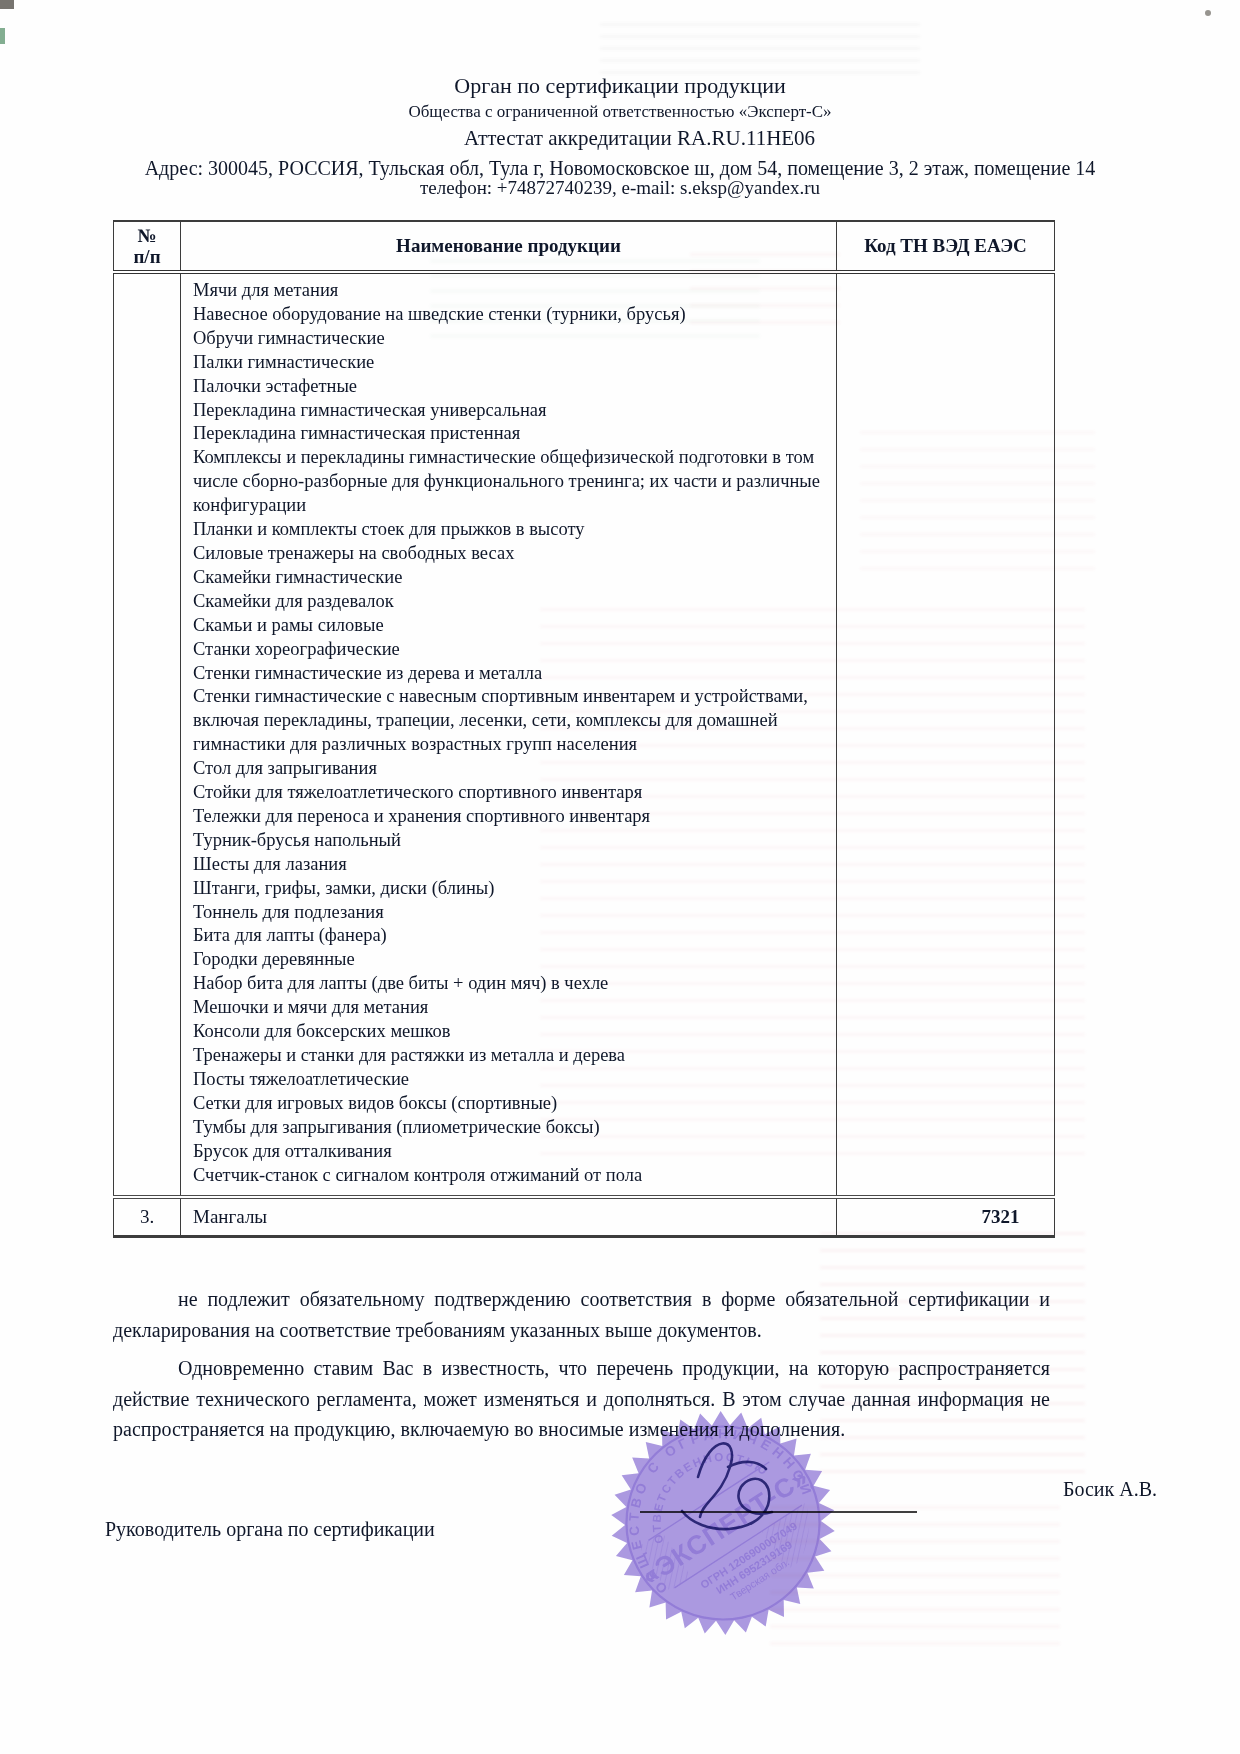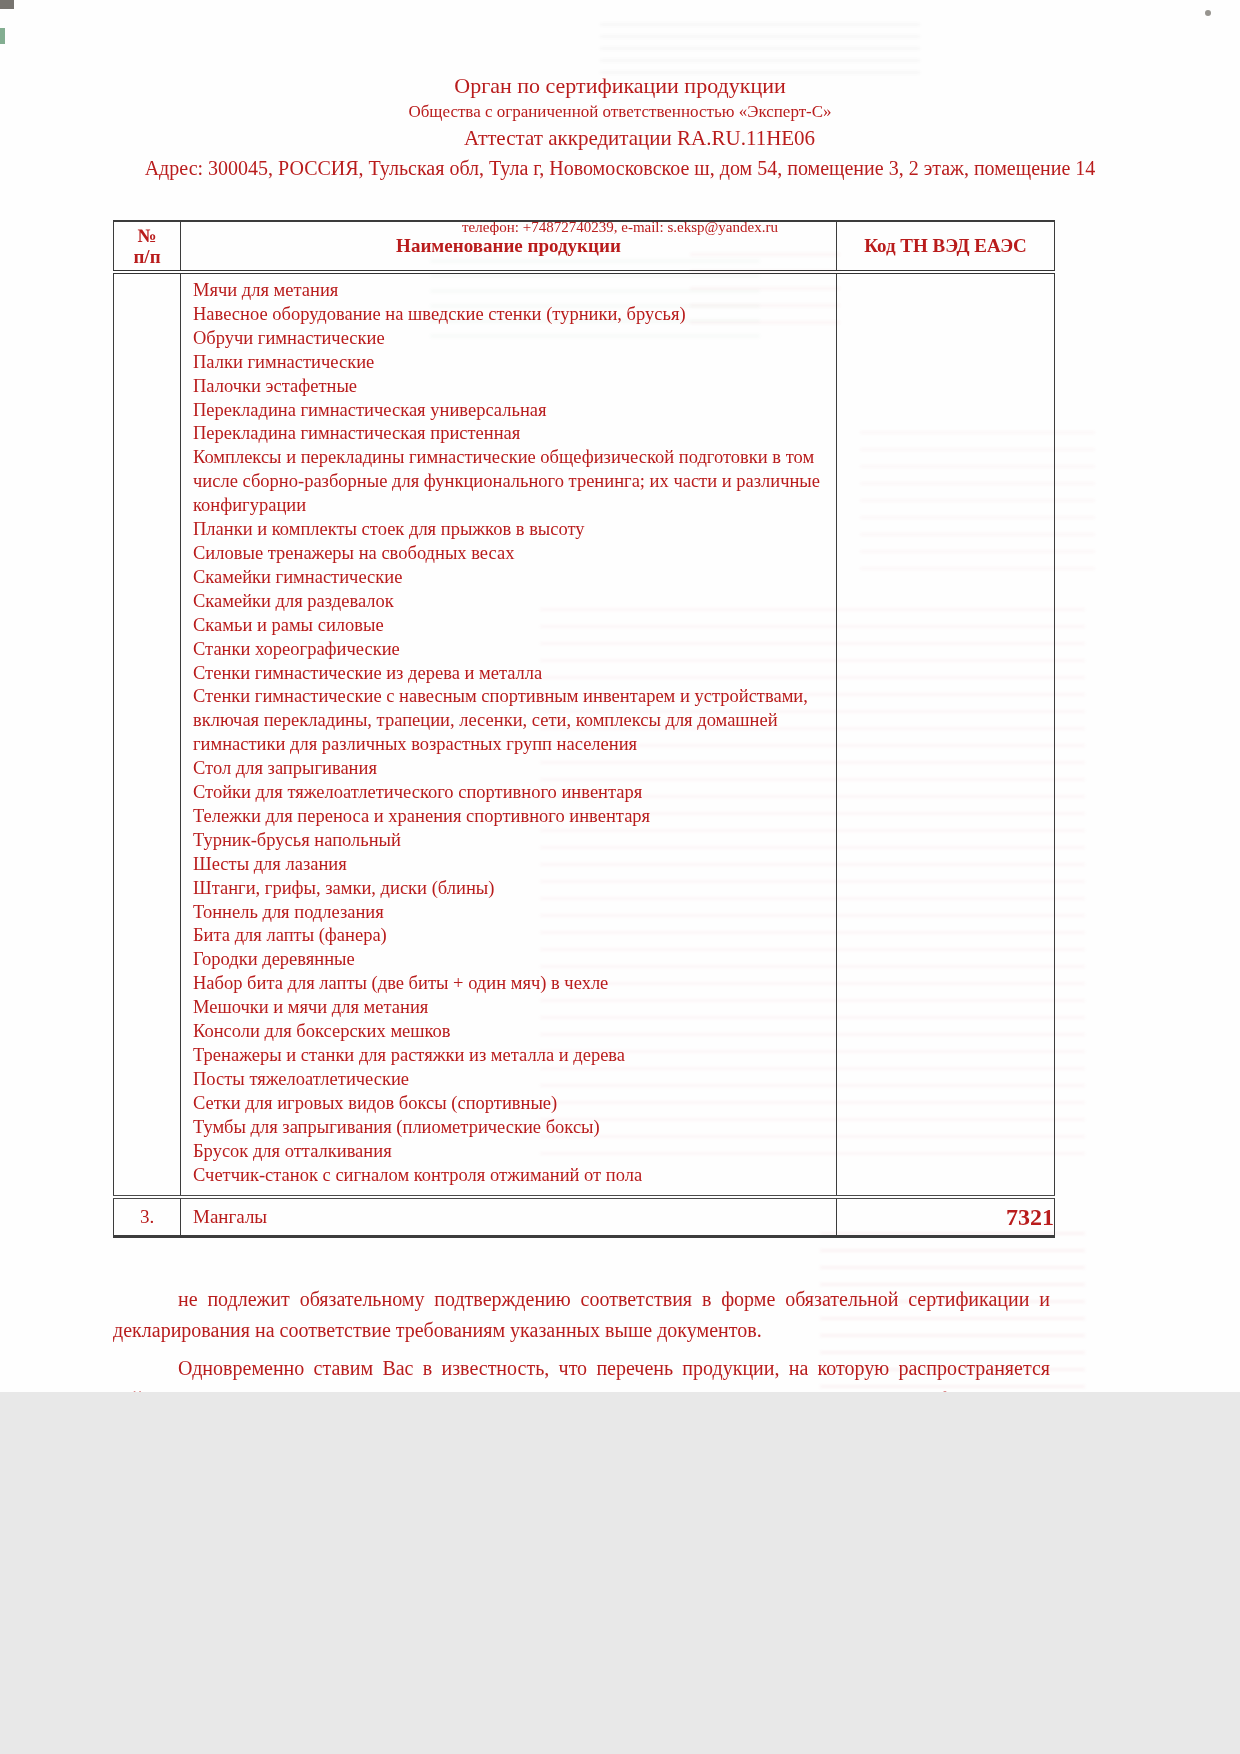--- a/index.html
+++ b/index.html
@@ -1,27 +1,27 @@
 <!DOCTYPE html>
 <html lang="ru" style="--stamp: #7c60d0; --ink: #32327e;"><head>
 <meta charset="utf-8">
 <style>
   html,body{margin:0;padding:0;background:#e8e8e8;}
   .page{
-    position:relative;width:1240px;height:1392px;margin:0 auto;
+    position:relative;width:1240px;height:1754px;margin:0 auto;
     background:#fefefe;overflow:hidden;
-    font-family:"Liberation Serif","DejaVu Serif",serif;color:#b91c1c;
+    font-family:"Liberation Serif","DejaVu Serif",serif;color:#0f172a;
   }
   
   .doc-header{position:absolute;left:0;top:72px;width:100%;text-align:center;}
   .hdr1{font-size:22px;line-height:27px;}
   .hdr2{font-size:17px;line-height:26px;}
   .hdr3{font-size:21px;line-height:26px;margin-left:39px;}
   .addr{font-size:20px;line-height:19px;margin-top:8px;}
-  .tel{font-size:15px;line-height:19px;margin-top:40px;}
+  .tel{font-size:19px;line-height:19px;}
   
   .tbl{
     position:absolute;left:113px;top:220px;width:941px;
     border-collapse:collapse;table-layout:fixed;
   }
   .tbl td,.tbl th{border-left:1.5px solid #3c3c3c;border-right:1.5px solid #3c3c3c;padding:0;}
   .tbl .outer-top{border-top:2px solid #3c3c3c;}
   .tbl .hdr-row th{
     border-bottom:4px double #333;
     font-size:19px;font-weight:bold;text-align:center;vertical-align:middle;height:48px;
@@ -30,21 +30,21 @@
   .namecol{width:656px;}
   .codecol{width:218px;}
   .hdr-num{line-height:21px;}
   .products-cell{vertical-align:top;padding:5px 8px 8px 12px !important;}
   .product-line{font-size:18.5px;line-height:23.9px;}
   .final-row td{
     border-top:4px double #4a4a4a;border-bottom:3px solid #3c3c3c;height:36px;vertical-align:middle;
   }
   .final-num{text-align:center;font-size:19px;}
   .final-name{font-size:19px;padding-left:12px !important;}
-  .final-code{text-align:right;font-size:24px;font-weight:bold;padding-left:110px !important;}
+  .final-code{text-align:center;font-size:19px;font-weight:bold;padding-left:110px !important;}
   
   .body-text{position:absolute;left:105px;top:1276px;width:953px;
     font-size:20px;line-height:30.5px;text-align:justify;}
   .body-text p{margin:8px;text-indent:65px;}
   
   .signoff-role{position:absolute;left:105px;top:1478px;font-size:20px;margin-top:40px;}
   .signoff-name{position:absolute;right:83px;top:1478px;font-size:20px;}
   .sig-line{position:absolute;left:640px;top:1511px;width:277px;height:2px;background:#3f3f3f;}
   
   .stamp-svg{position:absolute;left:591px;top:1391px;mix-blend-mode:multiply;opacity:.82;}

